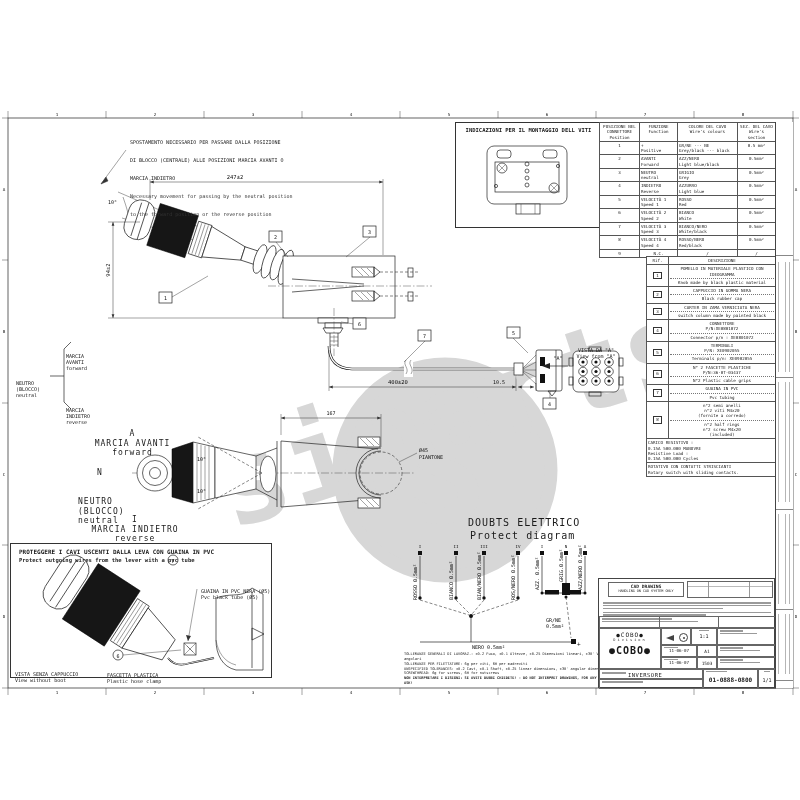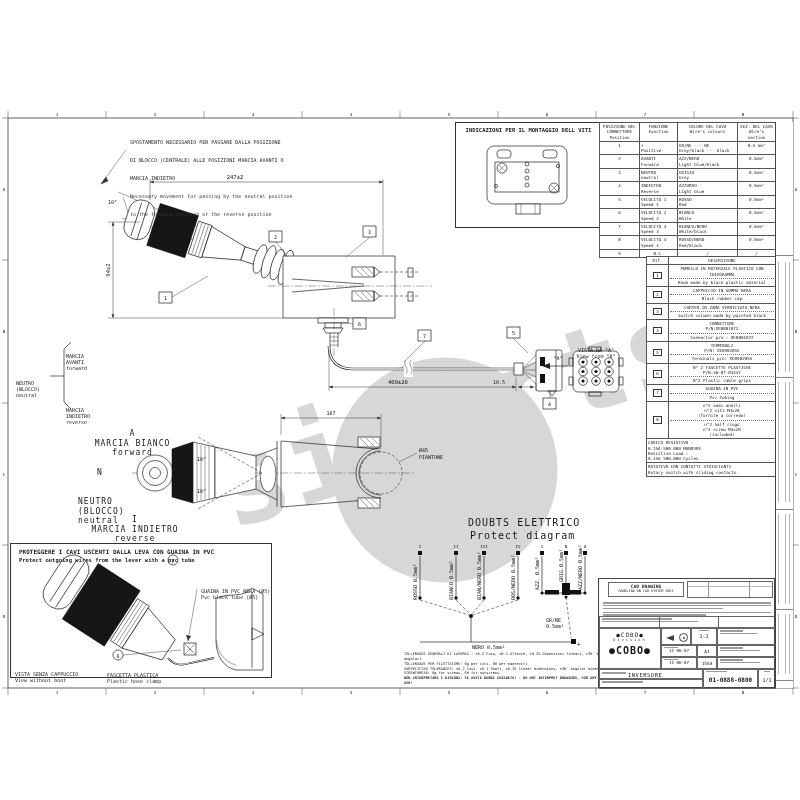--- a/index.html
+++ b/index.html
@@ -490,21 +490,21 @@
   <div>MARCIA</div><div>AVANTI</div><div>forward</div>
 </div>
 <div class="t f5" style="left:16px;top:368px">
   <div>NEUTRO</div><div>(BLOCCO)</div><div>neutral</div>
 </div>
 <div class="t f5" style="left:66px;top:395px">
   <div>MARCIA</div><div>INDIETRO</div><div>reverse</div>
 </div>
 
 <div class="t f8 ctr" style="left:85px;top:410px;width:95px">
-  <div>A</div><div>MARCIA BIANCO</div><div>forward</div>
+  <div>A</div><div>MARCIA AVANTI</div><div>forward</div>
 </div>
 <div class="t f8" style="left:78px;top:449px">
   <div class="ctr" style="width:44px">N</div>
   <div>NEUTRO</div><div>(BLOCCO)</div><div>neutral</div>
 </div>
 <div class="t f8 ctr" style="left:75px;top:496px;width:120px">
   <div>I</div><div>MARCIA INDIETRO</div><div>reverse</div>
 </div>
 
 <div class="t f5 ctr" style="left:568px;top:335px;width:56px">

